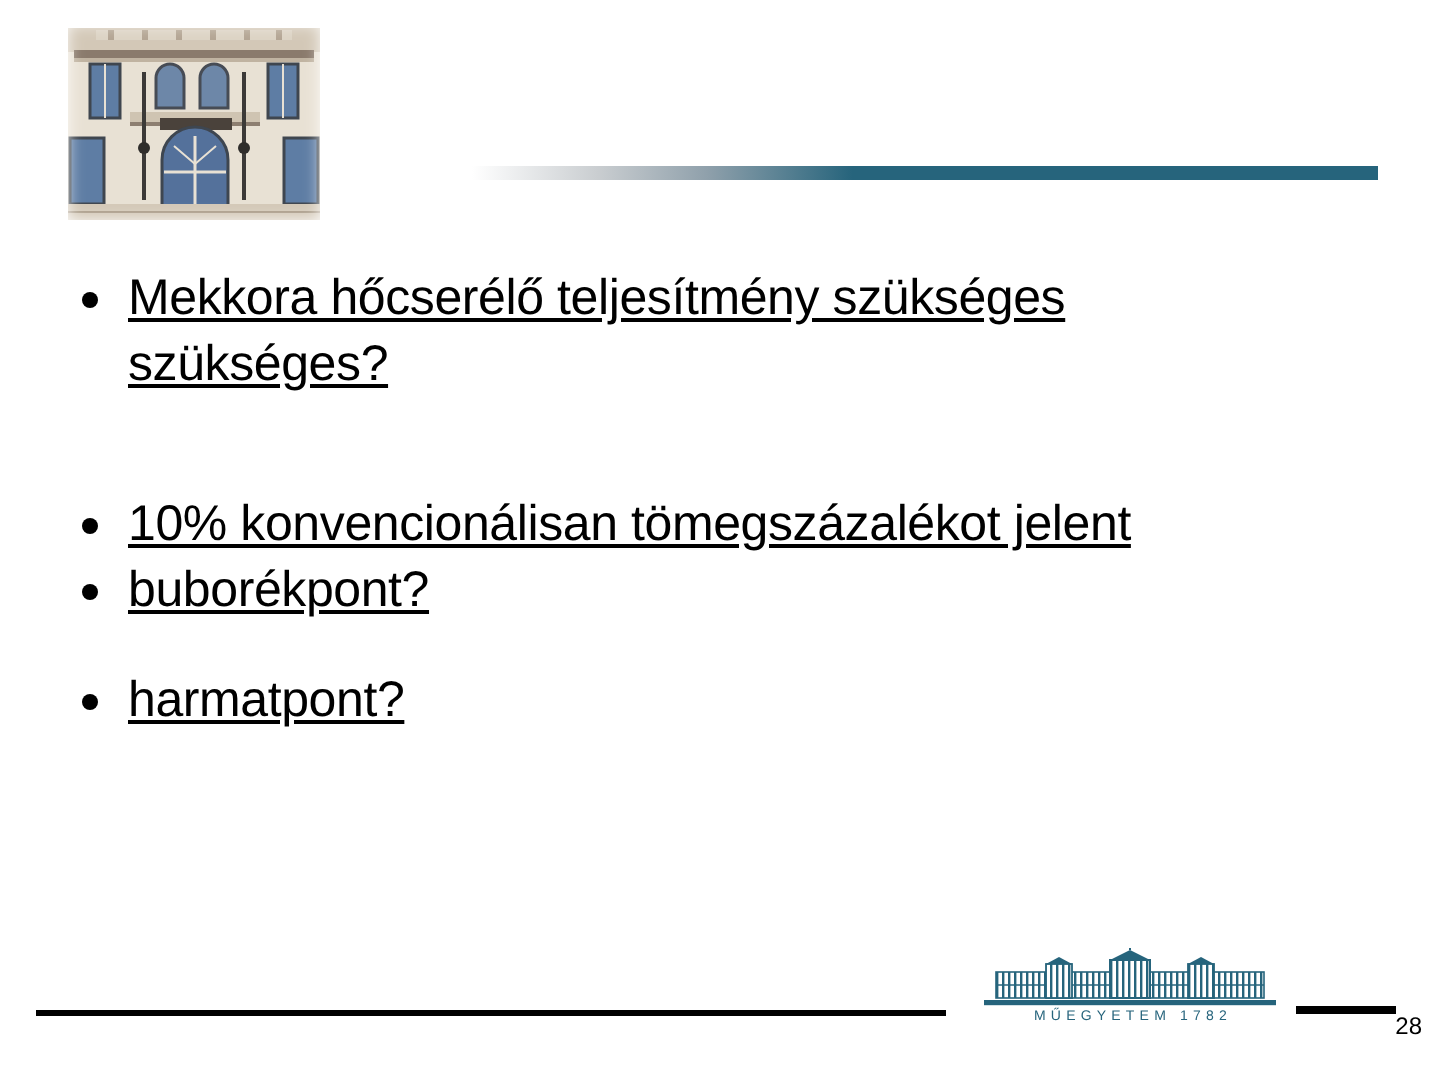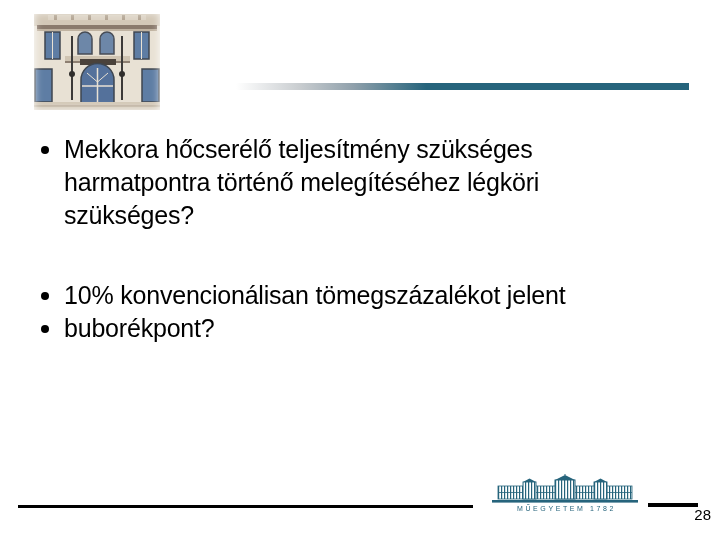--- a/index.html
+++ b/index.html
@@ -44,21 +44,21 @@
     font-size: 25px;
     line-height: 33px;
     letter-spacing: -0.2px;
   }
   .bullets li .dot {
     position: absolute; left: 3px; top: 13px;
     width: 8px; height: 8px;
     background: var(--ink);
     border-radius: 50%;
   }
-  .bullets li .line { display: block; white-space: nowrap; }
+  .bullets li .line { display: block; white-space: nowrap; text-decoration: underline; }
   .b1 { margin-bottom: 47px; }
   .b2 { }
   .b3 { margin-bottom: 22px; }
 
   
   .rule-left {
     position: absolute; left: 18px; top: 505px;
     width: 455px; height: 3px; background: var(--ink);
   }
   .rule-right {
@@ -74,21 +74,21 @@
     margin-top: 1px;
     text-align: center;
     font-size: 7px;
     letter-spacing: 2.6px;
     padding-left: 3px;
     color: var(--accent);
     white-space: nowrap;
   }
   .page-number {
     position: absolute; right: 9px; top: 506px;
-    font-size: 15px;
+    font-size: 12px;
     color: var(--ink);
   }
 </style>
 </head>
 <body>
 
 <div class="photo">
   <svg viewBox="0 0 142 110" xmlns="http://www.w3.org/2000/svg">
     <defs>
       <filter id="soft" x="-30%" y="-30%" width="160%" height="160%">
@@ -141,30 +141,33 @@
     <rect x="1" y="-1" width="140" height="112" fill="none" stroke="#ffffff" stroke-width="13" filter="url(#soft)"></rect>
   </svg>
 </div>
 
 <div class="topbar"></div>
 
 <ul class="bullets">
   <li class="b1">
     <span class="dot"></span>
     <span class="line">Mekkora hőcserélő teljesítmény szükséges</span>
-    <span class="line">harmatpontra történő melegítéséhez légköri</span>
     <span class="line">szükséges?</span>
   </li>
   <li class="b2">
     <span class="dot"></span>
     <span class="line">10% konvencionálisan tömegszázalékot jelent</span>
   </li>
   <li class="b3">
     <span class="dot"></span>
     <span class="line">buborékpont?</span>
+  </li>
+  <li>
+    <span class="dot"></span>
+    <span class="line">harmatpont?</span>
   </li>
 </ul>
 
 <div class="rule-left"></div>
 
 <div class="logo">
   <svg viewBox="0 0 146 30" xmlns="http://www.w3.org/2000/svg">
     <defs>
       <pattern id="lstripe" width="3" height="4" patternUnits="userSpaceOnUse">
         <rect width="3" height="4" fill="#ffffff"></rect>

